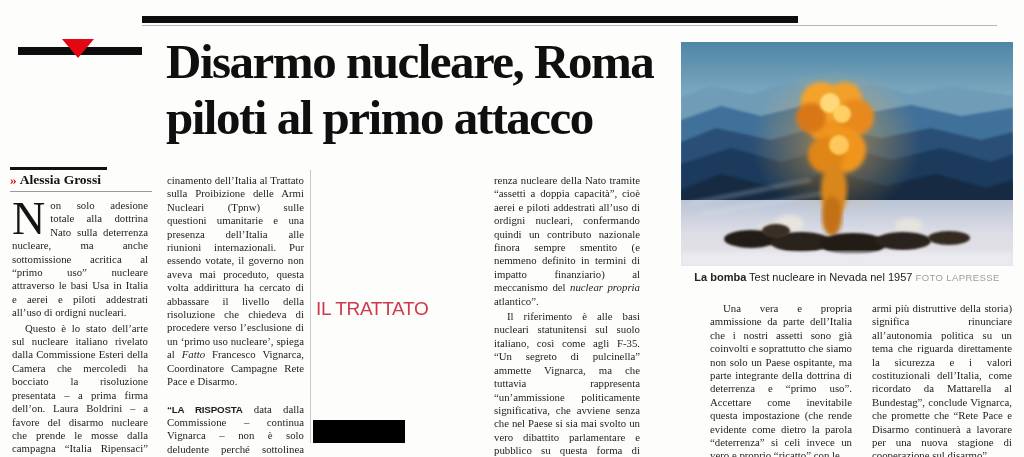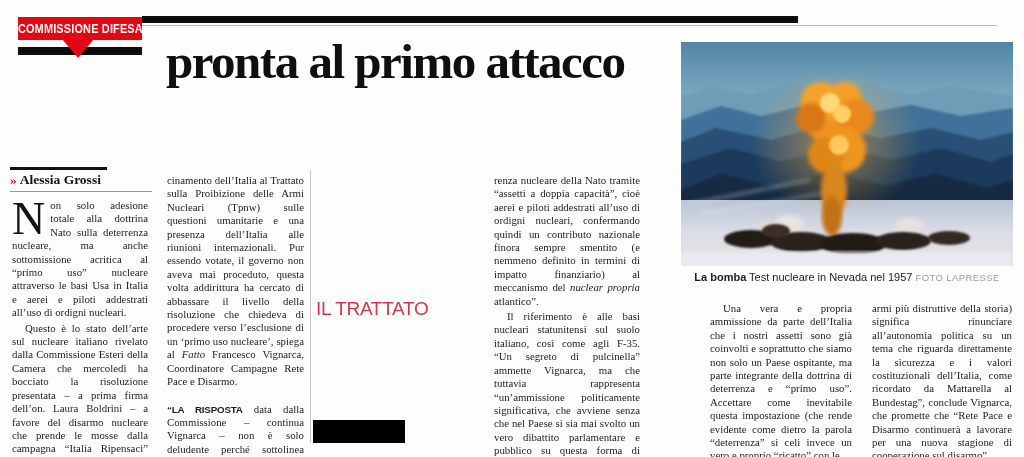--- a/index.html
+++ b/index.html
@@ -51,28 +51,26 @@
   .caption b{font-weight:700;}
   .caption .credit{color:#9d9d9d;font-size:9.5px;letter-spacing:.4px;}
 </style>
 </head>
 <body>
 
 <div id="page">
 
   <div class="topbar-black"></div>
   <div class="topbar-gray"></div>
-  <div class="badge">
-    <span>COMMISSIONE DIFESA</span>
-  </div>
   <div class="badge-bar"></div>
   <div class="badge-tail"></div>
 
   <div class="headline">
-    <div>pronta al primo attacco</div>
+    <div>Disarmo nucleare, Roma</div>
+    <div>piloti al primo attacco</div>
   </div>
 
   <div class="byline-toprule"></div>
   <div class="byline"><span class="mark">»</span><span>Alessia Grossi</span></div>
   <div class="byline-botrule"></div>
 
   <div class="col" style="left:10px;top:197px;width:140px;height:260px;">
     <p><span class="dropcap">N</span><span>on solo adesione totale alla dottrina Nato sulla deterrenza nucleare, ma anche sottomissione acritica al “primo uso” nucleare attraverso le basi Usa in Italia e aerei e piloti addestrati all’uso di ordigni nucleari.</span></p>
     <p><span>Questo è lo stato dell’arte sul nucleare italiano rivelato dalla Commissione Esteri della Camera che mercoledì ha bocciato la risoluzione presentata – a prima firma dell’on. Laura Boldrini – a favore del disarmo nucleare che prende le mosse dalla campagna “Italia Ripensaci” nell’anniversario dei bombardamenti di Hiroshima e Nagasaki. “In passato altre risoluzioni avevano già proposto l’avvi-</span></p>
   </div>

